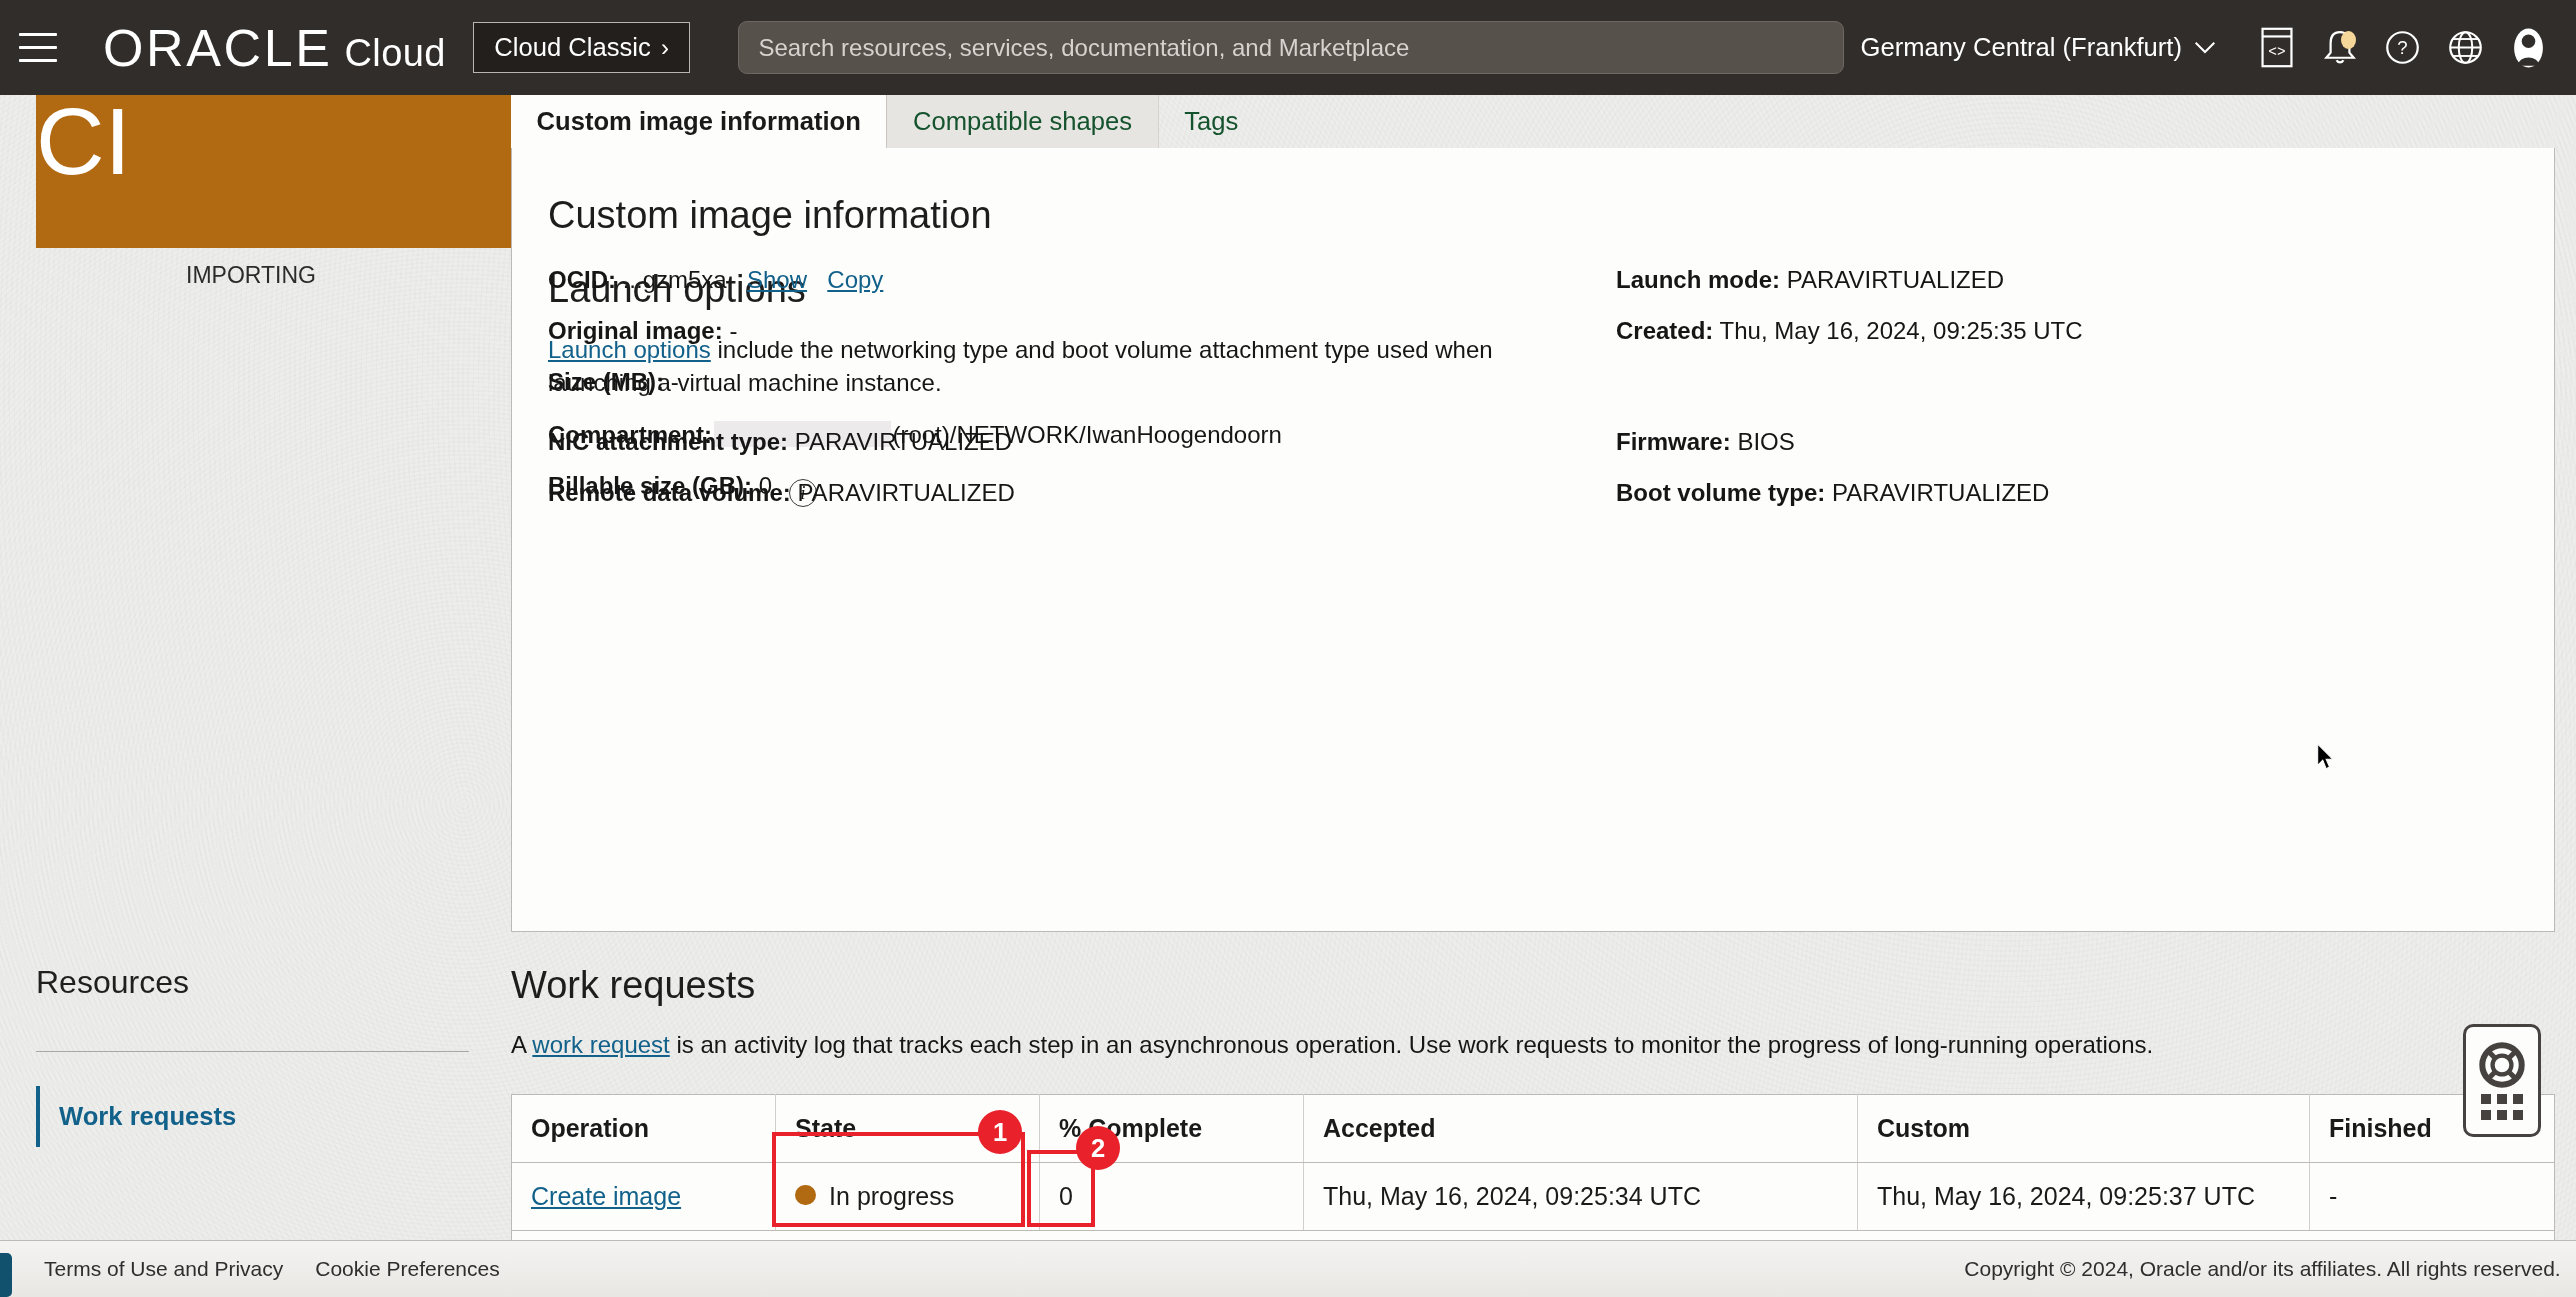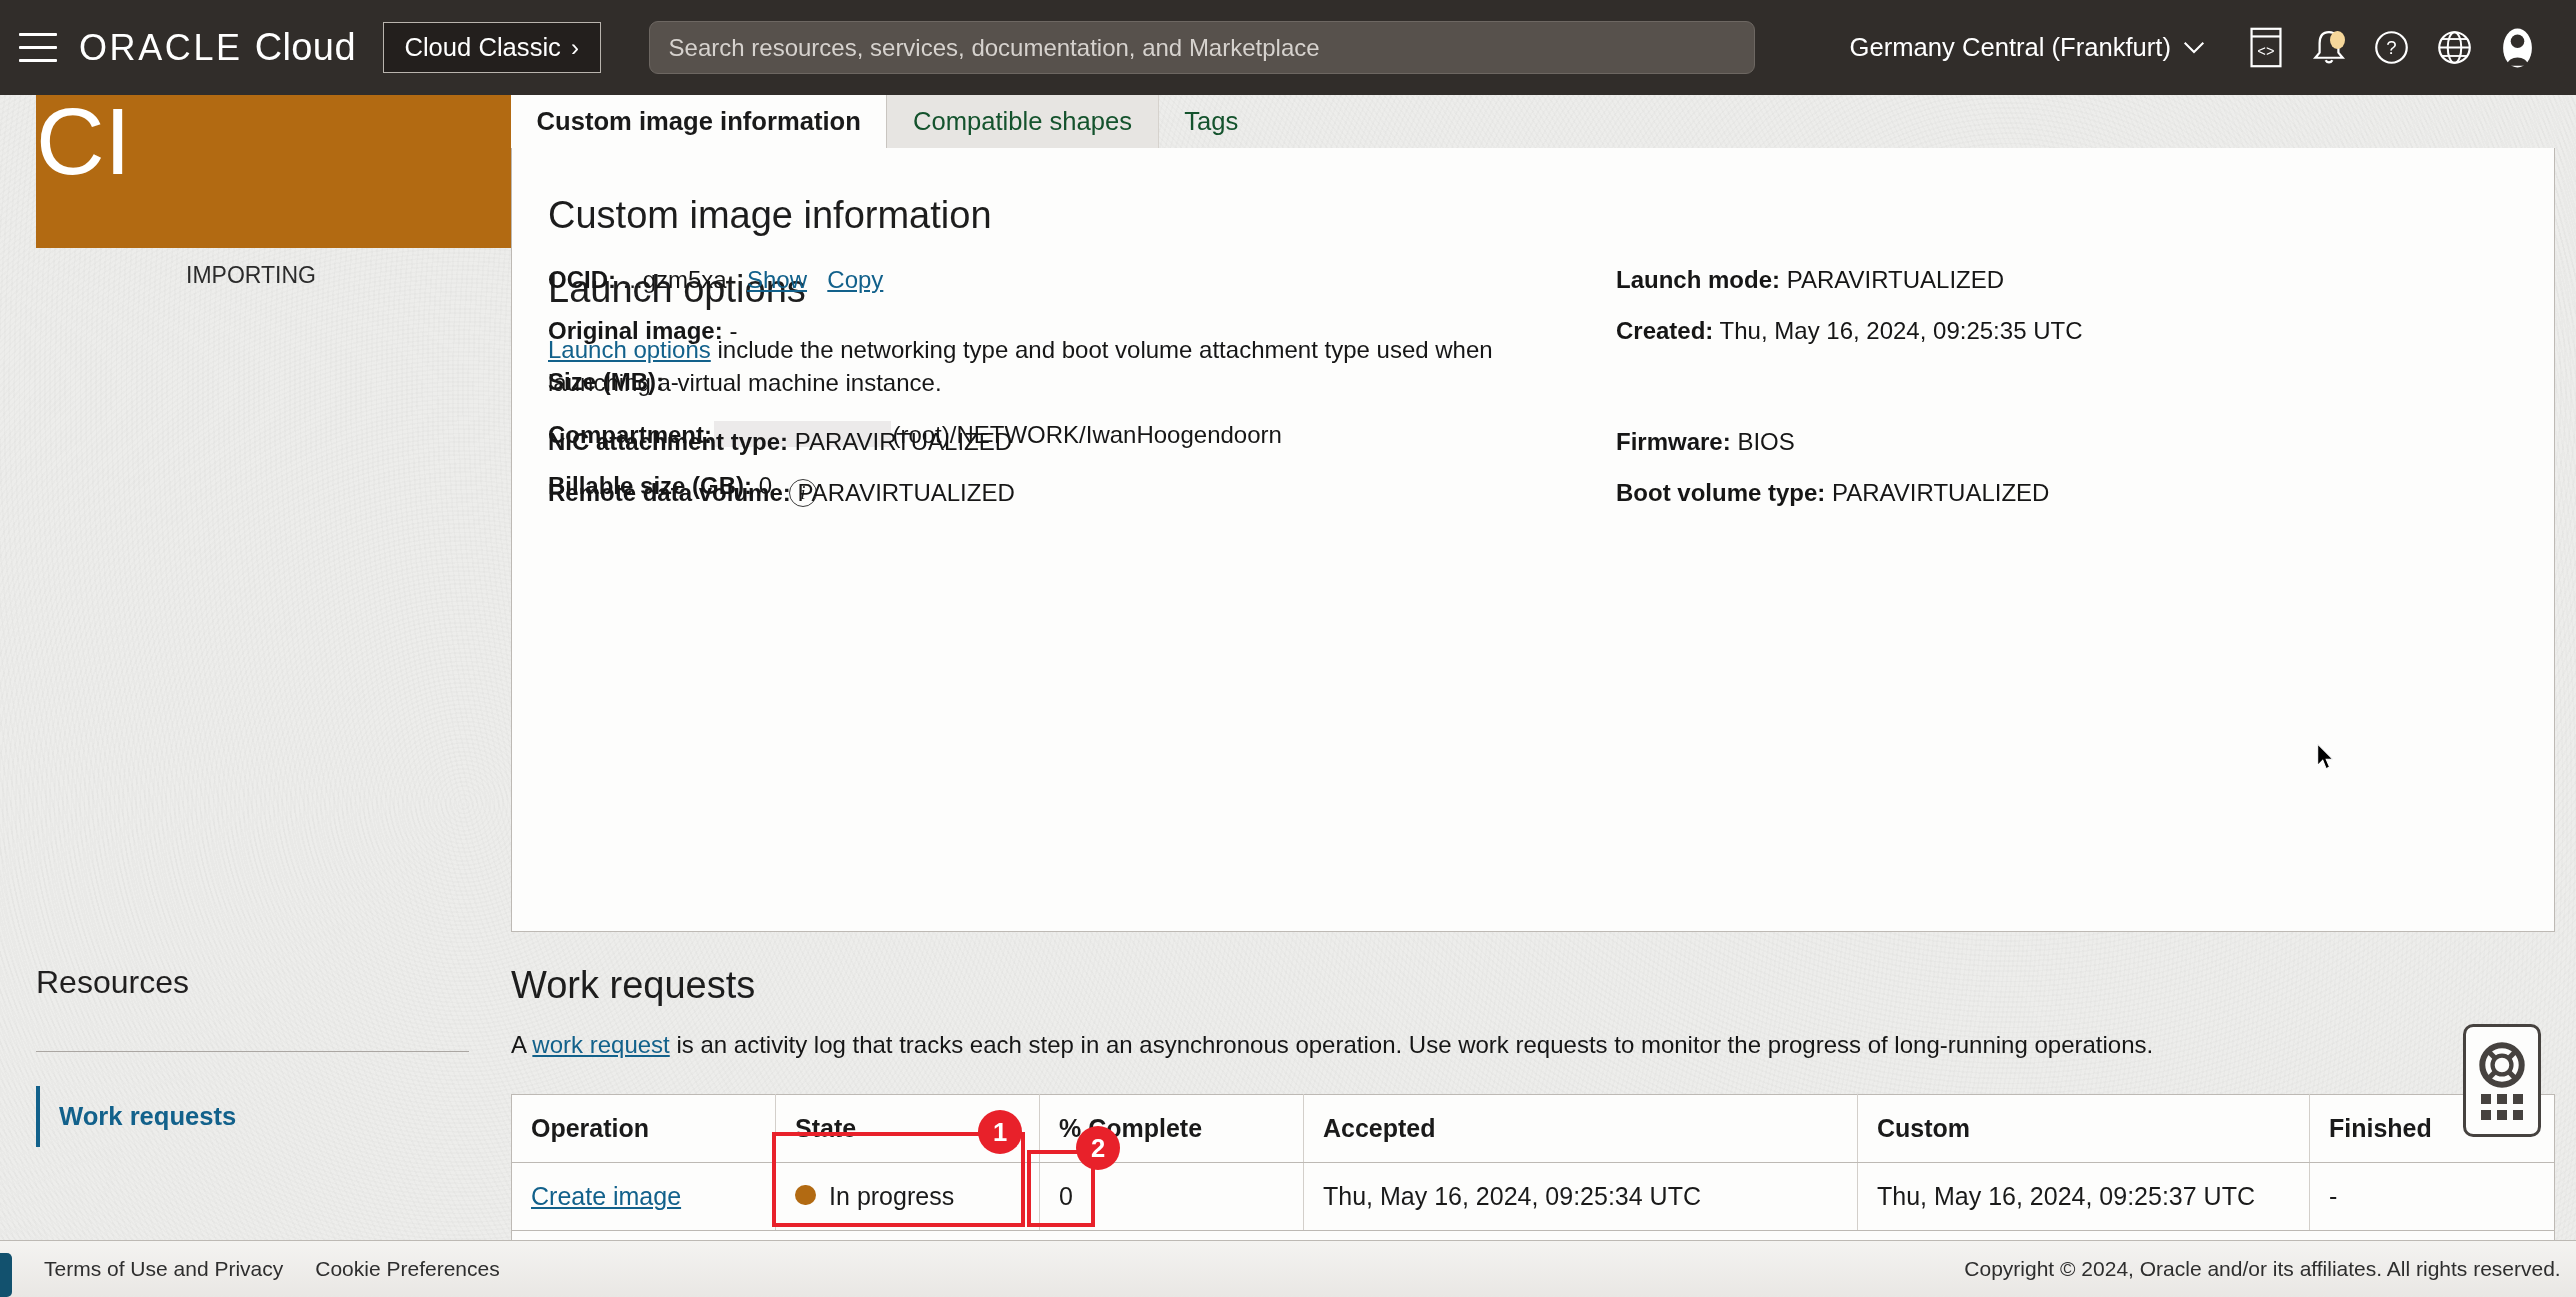--- a/index.html
+++ b/index.html
@@ -27,21 +27,21 @@
     width: 38px; height: 29px; margin-left: 19px; margin-right: 22px;
     display: flex; flex-direction: column; justify-content: space-between;
     cursor: pointer;
   }
   .hamburger span { display: block; height: 3.4px; background: #fff; border-radius: 0.9px; }
   .oracle-logo {
     display: flex; align-items: baseline; color: #fff;
     letter-spacing: 0.4px;
   }
   .oracle-word {
-    font-size: 36px; font-weight: 400; letter-spacing: 2.6px;
+    font-size: 52px; font-weight: 400; letter-spacing: 2.6px; margin-left: 24px;
   }
   .cloud-word { font-size: 38px; font-weight: 300; margin-left: 12px; }
   .classic-btn {
     margin-left: 27px;
     border: 0.9px solid #b9b4ae;
     background: #231f1d;
     color: #fff;
     font-size: 25.6px;
     padding: 10.2px 20.5px;
     display: flex; align-items: center; gap: 10.2px;
@@ -56,21 +56,21 @@
     border: 0.9px solid #6d6762;
     border-radius: 9px;
     color: #d6d2ce;
     font-size: 24px;
     padding: 0 19px;
     font-family: "Liberation Sans", sans-serif;
     outline: none;
   }
   .searchbox::placeholder { color: #d6d2ce; opacity: 1; }
   .topbar-right {
-    margin-left: auto; display: flex; align-items: center; gap: 0px; padding-right: 27px;
+    margin-left: auto; display: flex; align-items: center; gap: 0px; padding-right: 16px;
   }
   .region-sel {
     color: #fff; font-size: 25.6px; display: flex; align-items: center; gap: 12px;
     cursor: pointer; margin-right: 29px; white-space: nowrap;
   }
   .ticon {
     width: 63px; height: 63px; display: flex; align-items: center; justify-content: center;
     cursor: pointer; position: relative;
   }
   .ticon svg { display: block; }

